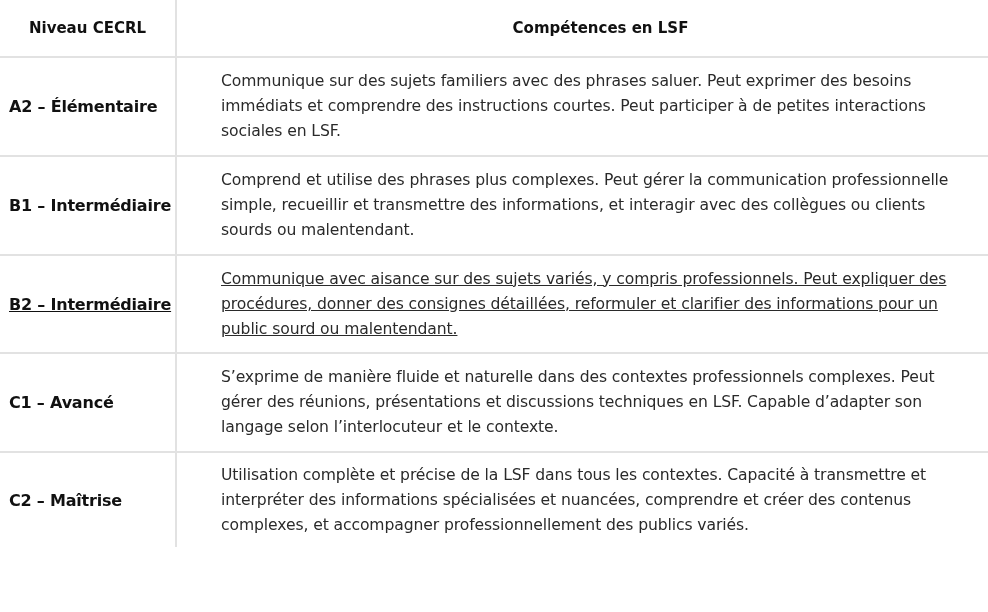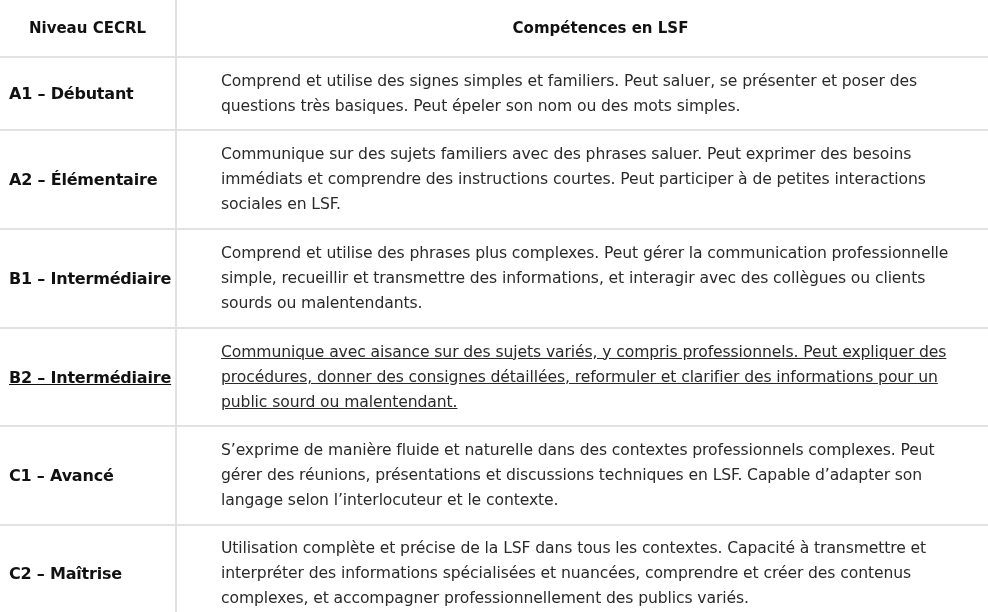--- a/index.html
+++ b/index.html
@@ -68,31 +68,27 @@
     <col class="c1">
     <col class="c2">
   </colgroup>
   <thead>
     <tr>
       <th>Niveau CECRL</th>
       <th>Compétences en LSF</th>
     </tr>
   </thead>
   <tbody>
-    <tr class="r-a1">
-      <td class="level">A1 – Débutant</td>
-      <td class="desc">Comprend et utilise des signes simples et familiers. Peut saluer, se présenter et poser des questions très basiques. Peut épeler son nom ou des mots simples.</td>
-    </tr>
     <tr class="r-a2">
       <td class="level">A2 – Élémentaire</td>
       <td class="desc">Communique sur des sujets familiers avec des phrases saluer. Peut exprimer des besoins immédiats et comprendre des instructions courtes. Peut participer à de petites interactions sociales en LSF.</td>
     </tr>
     <tr class="r-b1">
       <td class="level">B1 – Intermédiaire</td>
-      <td class="desc">Comprend et utilise des phrases plus complexes. Peut gérer la communication professionnelle simple, recueillir et transmettre des informations, et interagir avec des collègues ou clients sourds ou malentendants.</td>
+      <td class="desc">Comprend et utilise des phrases plus complexes. Peut gérer la communication professionnelle simple, recueillir et transmettre des informations, et interagir avec des collègues ou clients sourds ou malentendant.</td>
     </tr>
     <tr class="r-b2">
       <td class="level">B2 – Intermédiaire</td>
       <td class="desc">Communique avec aisance sur des sujets variés, y compris professionnels. Peut expliquer des procédures, donner des consignes détaillées, reformuler et clarifier des informations pour un public sourd ou malentendant.</td>
     </tr>
     <tr class="r-c1">
       <td class="level">C1 – Avancé</td>
       <td class="desc">S’exprime de manière fluide et naturelle dans des contextes professionnels complexes. Peut gérer des réunions, présentations et discussions techniques en LSF. Capable d’adapter son langage selon l’interlocuteur et le contexte.</td>
     </tr>
     <tr class="r-c2">

